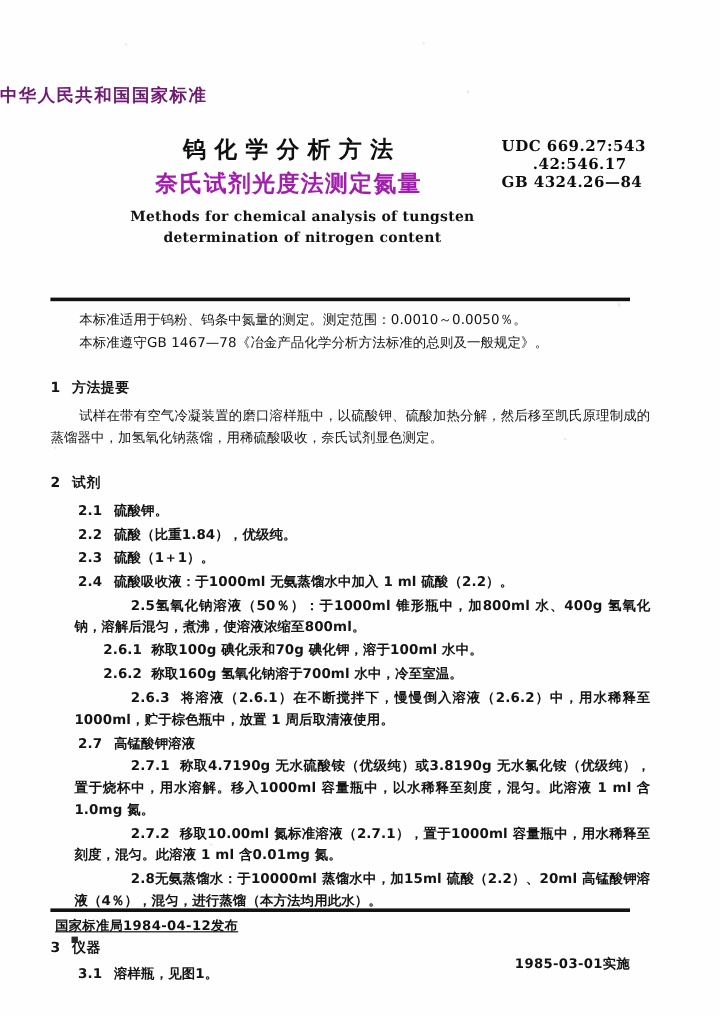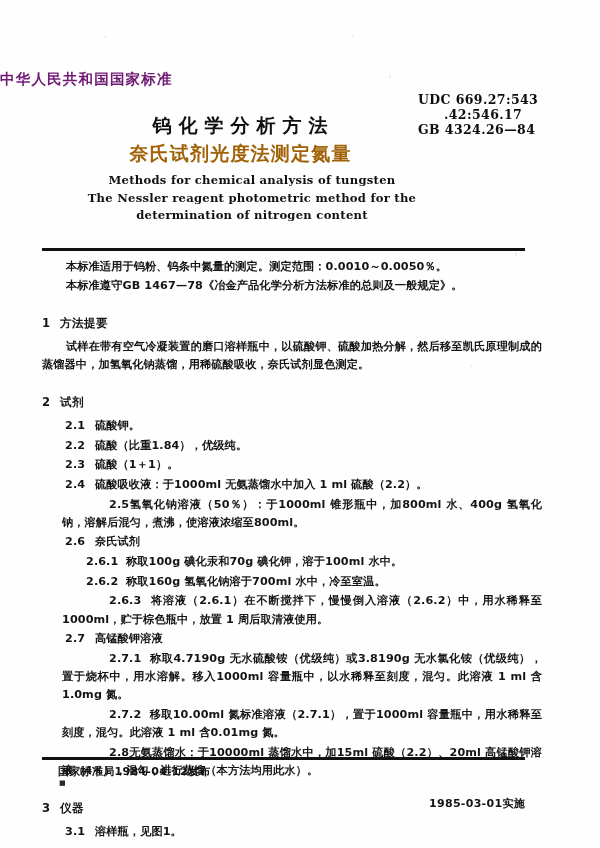--- a/index.html
+++ b/index.html
@@ -47,28 +47,28 @@
     font-weight: bold;
     letter-spacing: 7px;
     color: #101010;
     line-height: 1.45;
     padding-left: 7px;
   }
   .title-cn-2 {
     font-size: 19px;
     font-weight: bold;
     letter-spacing: 1.2px;
-    color: #a16207;
+    color: #a21caf;
     line-height: 1.45;
     padding-left: 1px;
   }
 
   .code-zone {
     position: absolute;
-    top: 92px;
+    top: 114px;
     left: 418px;
     width: 160px;
     font-family: "DejaVu Serif", "Liberation Serif", serif;
     font-weight: bold;
     font-size: 12.5px;
     color: #0d0d0d;
   }
   .udc-line1 { letter-spacing: 0.4px; }
   .udc-line2 { letter-spacing: 0.4px; padding-left: 26px; }
   .gb-line   { letter-spacing: 0.4px; }
@@ -103,21 +103,21 @@
     left: 42px;
     width: 500px;
     font-size: 11.2px;
     line-height: 1.62;
     color: #141414;
   }
 
   .para {
     margin: 0 0 1px 0;
     text-indent: 24px;
-    font-weight: bold;
+    font-weight: normal;
     letter-spacing: 0.1px;
   }
   .para.flow {
     text-indent: 24px;
     text-align: justify;
   }
 
   .sec-head {
     margin: 9px 0 5px 0;
     font-weight: bold;
@@ -160,23 +160,24 @@
     position: absolute;
     top: 764px;
     left: 42px;
     width: 483px;
     font-size: 11px;
     font-weight: bold;
     color: #131313;
   }
   .footer-left {
     position: absolute;
-    left: 16px;
+    left: 4px;
     top: 0;
     letter-spacing: 0.3px;
+    text-decoration: underline;
   }
   .footer-right {
     position: absolute;
     right: 0;
     top: 0;
     letter-spacing: 0.3px;
     margin-top: 32px;
   }
   .scan-mark {
     position: absolute;
@@ -216,21 +217,20 @@
   </div>
 
   <div class="code-zone">
     <div class="udc-line1">UDC 669.27:543</div>
     <div class="udc-line2">.42:546.17</div>
     <div class="gb-line">GB 4324.26—84</div>
   </div>
 
   <div class="title-en">
     <div>Methods for chemical analysis of tungsten</div>
-    <div>The Nessler reagent photometric method for the</div>
     <div>determination of nitrogen content</div>
   </div>
 
   <div class="rule-top"></div>
 
   <div class="body-zone">
 
     <p class="para">本标准适用于钨粉、钨条中氮量的测定。测定范围：0.0010～0.0050％。</p>
     <p class="para">本标准遵守GB 1467—78《冶金产品化学分析方法标准的总则及一般规定》。</p>
 
@@ -255,23 +255,20 @@
     </p>
     <p class="item">
       <span class="num">2.3</span><span>硫酸（1＋1）。</span>
     </p>
     <p class="item">
       <span class="num">2.4</span><span>硫酸吸收液：于1000ml 无氨蒸馏水中加入 1 ml 硫酸（2.2）。</span>
     </p>
     <p class="item hang">
       <span class="num">2.5</span><span>氢氧化钠溶液（50％）：于1000ml 锥形瓶中，加800ml 水、400g 氢氧化钠，溶解后混匀，煮沸，使溶液浓缩至800ml。</span>
     </p>
-    <p class="item">
-      <span class="num">2.6</span><span>奈氏试剂</span>
-    </p>
     <p class="item wide">
       <span class="num">2.6.1</span><span>称取100g 碘化汞和70g 碘化钾，溶于100ml 水中。</span>
     </p>
     <p class="item wide">
       <span class="num">2.6.2</span><span>称取160g 氢氧化钠溶于700ml 水中，冷至室温。</span>
     </p>
     <p class="item hang">
       <span class="num wide">2.6.3</span>&nbsp;&nbsp;<span>将溶液（2.6.1）在不断搅拌下，慢慢倒入溶液（2.6.2）中，用水稀释至1000ml，贮于棕色瓶中，放置 1 周后取清液使用。</span>
     </p>
     <p class="item">

